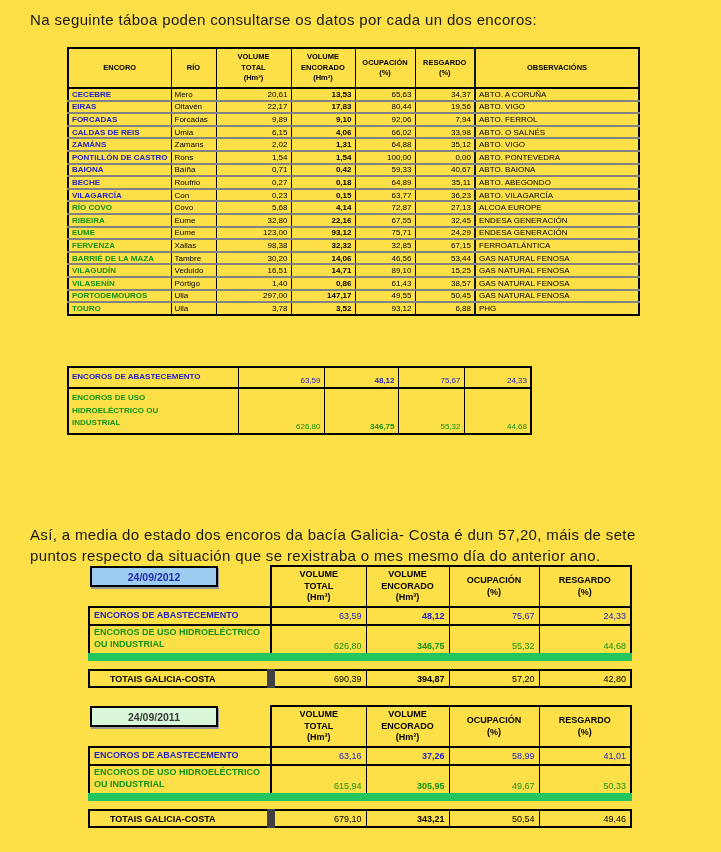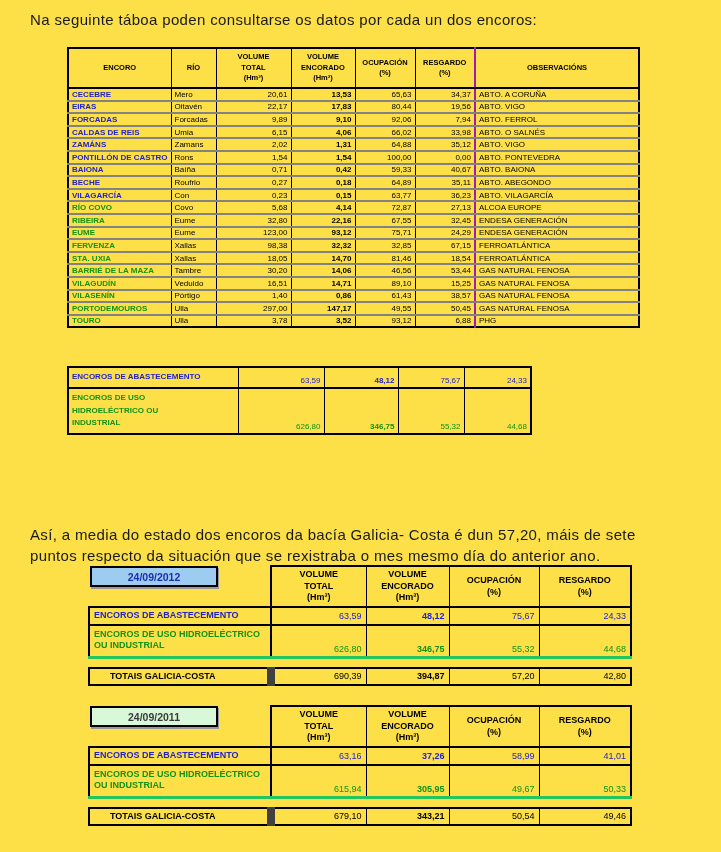--- a/index.html
+++ b/index.html
@@ -34,21 +34,21 @@
     font-size: 8px; color: #000; height: 12.6px;
     padding: 0 3px; vertical-align: middle;
     white-space: nowrap; overflow: hidden;
   }
   .main-table tr:last-child td { border-bottom: none; }
   .main-table td.name { font-weight: bold; }
   .main-table tr.blue  td.name { color: var(--blue); margin-top: 31px; }
   .main-table tr.green td.name { color: var(--green); }
   .main-table td.num { text-align: right; }
   .main-table td.ve  { font-weight: bold; }
-  .main-table th.obs, .main-table td.obs { border-left: 2px solid #a21caf; }
+  .main-table th.obs, .main-table td.obs { border-left: 2px solid #0f172a; }
 
   
   .summary-table {
     position: absolute; left: 67px; top: 366px; width: 463px;
     border-collapse: collapse; table-layout: fixed;
     border: 2px solid #000; font-size: 8px;
   }
   .summary-table td { border: 1px solid #000; padding: 1px 3px; vertical-align: bottom; color: #000; }
   .summary-table tr:first-child td { border-bottom: 2px solid #000; height: 21px; }
   .summary-table tr:last-child  td { height: 46px; }
@@ -71,21 +71,21 @@
     text-align: center; vertical-align: middle;
     white-space: pre-line; line-height: 1.3; height: 41px;
   }
   .snap-table thead th.first { border-left: 2px solid #000; }
   .snap-table thead th.last  { border-right: 2px solid #000; }
   .snap-table tbody td { border: 1px solid #000; font-size: 9px; padding: 1px 4px; color: #000; }
   .snap-table tbody td:first-child { border-left: 2px solid #000; border-right: 2px solid #000; }
   .snap-table tbody td:last-child  { border-right: 2px solid #000; }
   .snap-table tbody tr:first-child td { border-top: 2px solid #000; }
   .snap-table tbody tr + tr td { border-top: 2px solid #000; }
-  .snap-table tbody tr:last-child td { border-bottom: 3px solid #22c55e; }
+  .snap-table tbody tr:last-child td { border-bottom: 8px solid #22c55e; }
   .snap-table tbody td.label { font-weight: bold; white-space: pre-line; line-height: 1.3; }
   .snap-table tbody td.num { text-align: right; }
   .snap-table tbody tr.r1 td { height: 18px; vertical-align: middle; }
   .snap-table tbody tr.r2 td { height: 32px; vertical-align: bottom; padding-bottom: 2px; }
   .snap-table tbody tr.r2 td.label { vertical-align: middle; }
   .snap-table tr.blue  td { color: var(--blue); }
   .snap-table tr.green td { color: var(--green); }
   .snap-table td.ve { font-weight: bold; }
 
   .totals-table {
@@ -251,29 +251,20 @@
           <td class="num">24,29</td>
           <td class="obs">ENDESA GENERACIÓN</td>
         </tr>
         <tr class="green">
           <td class="name">FERVENZA</td>
           <td class="rio">Xallas</td>
           <td class="num">98,38</td>
           <td class="num ve">32,32</td>
           <td class="num">32,85</td>
           <td class="num">67,15</td>
-          <td class="obs">FERROATLÁNTICA</td>
-        </tr>
-        <tr class="green">
-          <td class="name">STA. UXIA</td>
-          <td class="rio">Xallas</td>
-          <td class="num">18,05</td>
-          <td class="num ve">14,70</td>
-          <td class="num">81,46</td>
-          <td class="num">18,54</td>
           <td class="obs">FERROATLÁNTICA</td>
         </tr>
         <tr class="green">
           <td class="name">BARRIÉ DE LA MAZA</td>
           <td class="rio">Tambre</td>
           <td class="num">30,20</td>
           <td class="num ve">14,06</td>
           <td class="num">46,56</td>
           <td class="num">53,44</td>
           <td class="obs">GAS NATURAL FENOSA</td>

